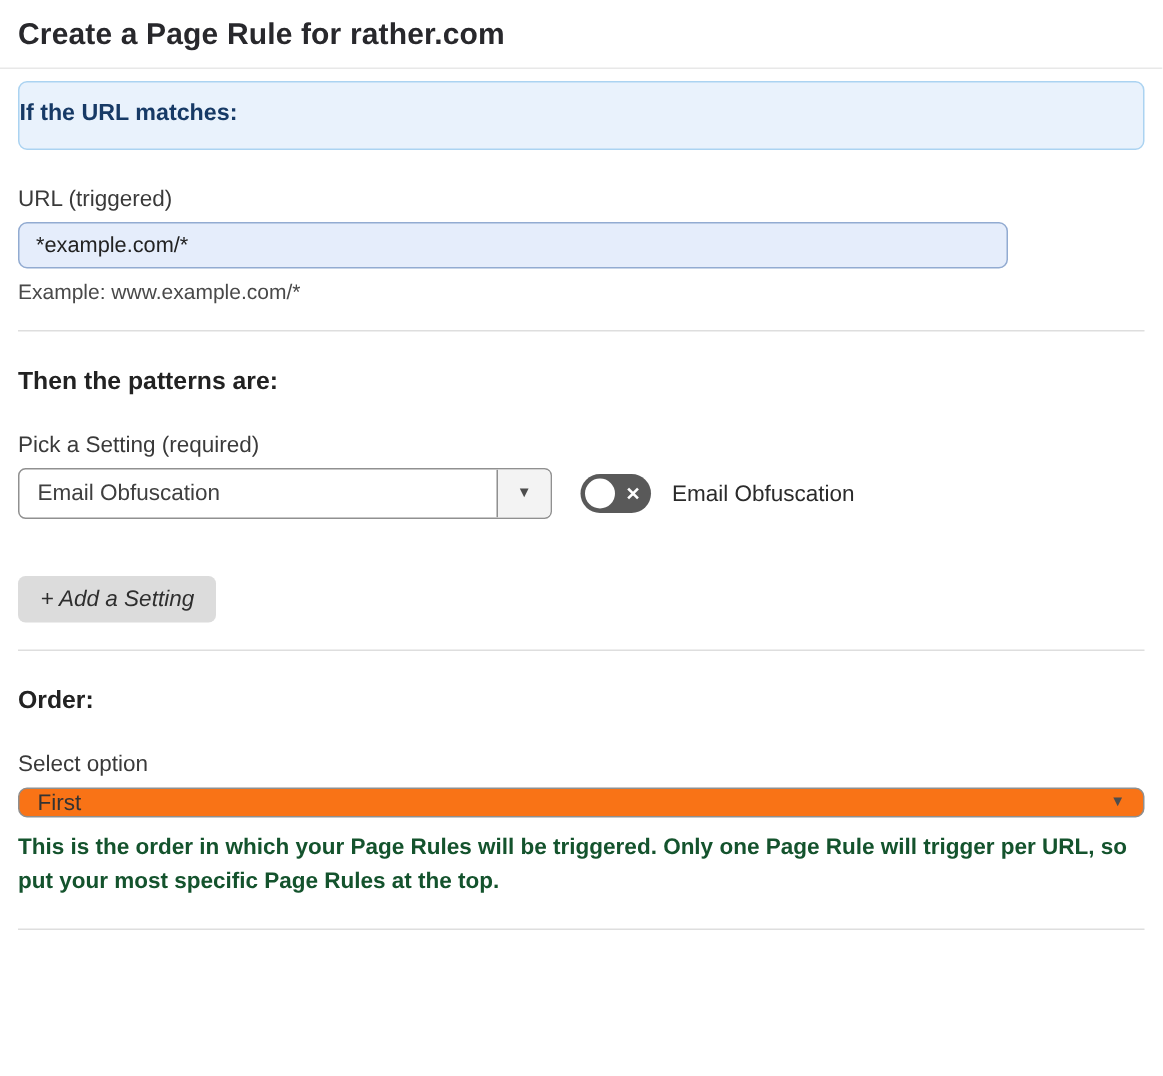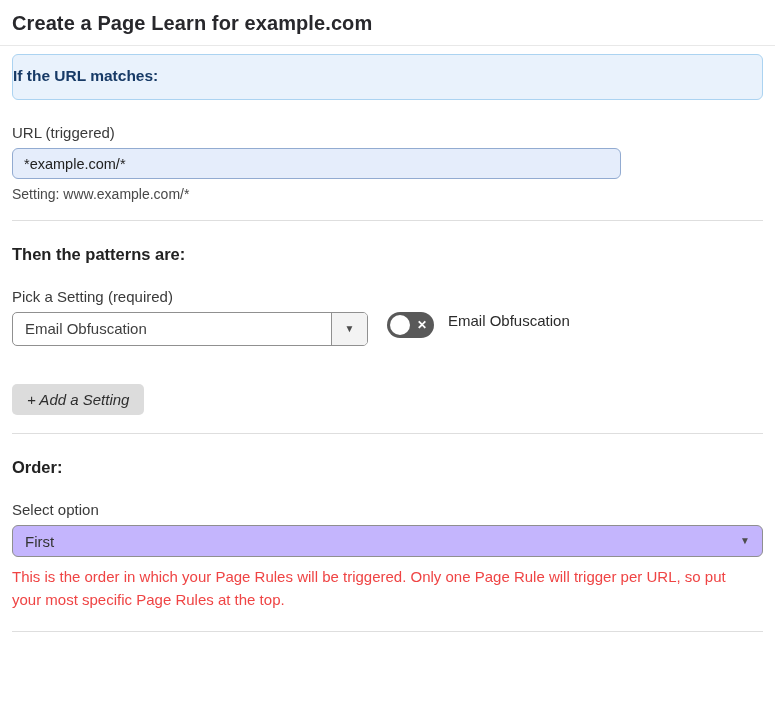--- a/index.html
+++ b/index.html
@@ -39,21 +39,21 @@
   }
 
   .field-label {
     margin: 24px 12px 0 12px;
     font-size: 15px;
     color: #3a3a3a;
   }
   .url-input {
     display: block;
     margin: 7px 12px 0 12px;
-    width: 609px;
+    width: 660px;
     height: 31px;
     background: #e5edfb;
     border: 1px solid #92abd1;
     border-radius: 6px;
     padding: 0 11px;
     font-family: "Liberation Sans", sans-serif;
     font-size: 14.5px;
     color: #222222;
     outline: none;
   }
@@ -67,21 +67,21 @@
 
   .section-heading {
     margin: 24px 12px 0 12px;
     font-size: 16.5px;
     font-weight: 700;
     color: #222222;
   }
 
   .setting-row {
     display: flex;
-    align-items: flex-start;
+    align-items: center;
     margin: 7px 12px 0 12px;
   }
   .select-box {
     display: flex;
     align-items: stretch;
     width: 356px;
     height: 34px;
     background: #ffffff;
     border: 1px solid #909090;
     border-radius: 5px;
@@ -146,55 +146,56 @@
     font-size: 15px;
     padding: 7px 15px;
     cursor: pointer;
     color: #2e2e2e;
     background: #dcdcdc;
   }
   .add-setting-btn { margin: 38px 12px 0 12px; font-style: italic; }
 
   .wide-select {
     margin: 7px 12px 0 12px;
-    height: 32px;
-    background: #c4b5fd;
+    height: 20px;
+    background: #f97316;
     border: 1px solid #8f8f8f;
     border-radius: 6px;
     display: flex;
     align-items: center;
     justify-content: space-between;
     padding: 0 12px;
     cursor: pointer;
   }
   .wide-select .select-value { font-size: 15px; color: #333333; }
 
   .order-help {
     margin: 8px 12px 0 12px;
     font-size: 15px;
     line-height: 23px;
-    color: #ef4444;
+    color: #14532d;
     max-width: 745px;
+    font-weight: bold;
   }
 </style>
 </head>
 <body>
 
 
 
-<h1 class="page-title">Create a Page Learn for example.com</h1>
+<h1 class="page-title">Create a Page Rule for rather.com</h1>
 <hr class="hr-full">
 
 <div class="info-box">
   <div class="info-heading">If the URL matches:</div>
 </div>
 
 <div class="field-label">URL (triggered)</div>
 <input class="url-input" type="text" value="*example.com/*" style="">
-<div class="helper-text">Setting: www.example.com/*</div>
+<div class="helper-text">Example: www.example.com/*</div>
 
 <div class="spacer-18"></div>
 <hr class="hr-inset">
 
 <h2 class="section-heading">Then the patterns are:</h2>
 
 <div class="field-label">Pick a Setting (required)</div>
 
 <div class="setting-row">
   <div class="select-box">

